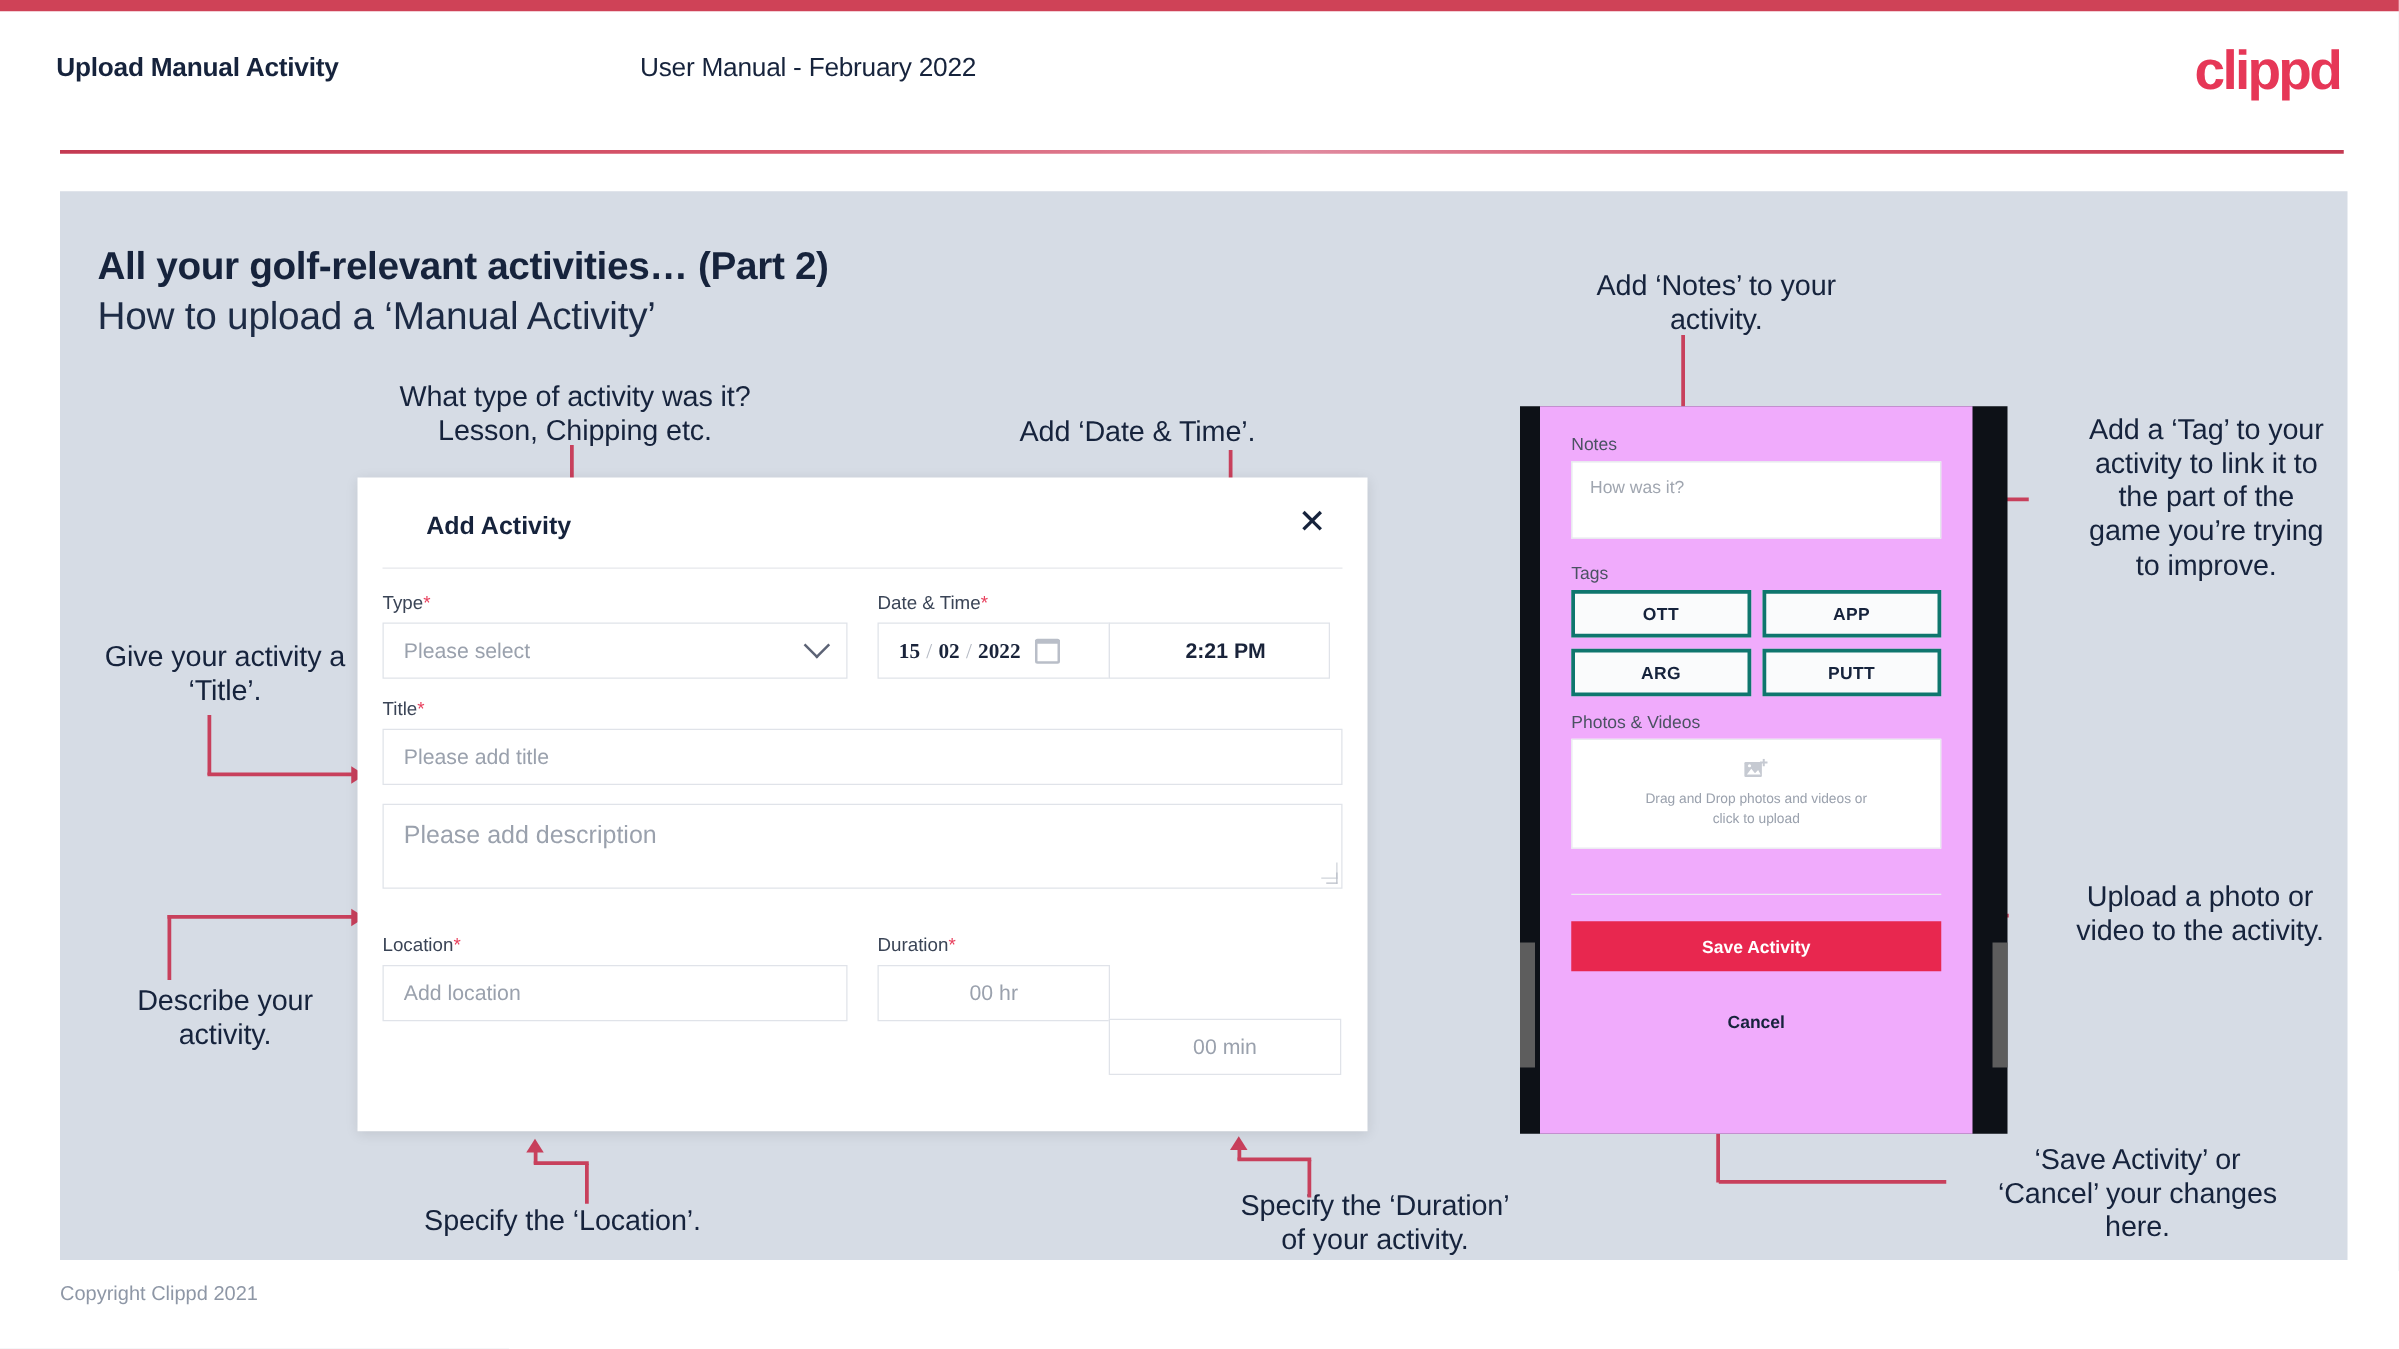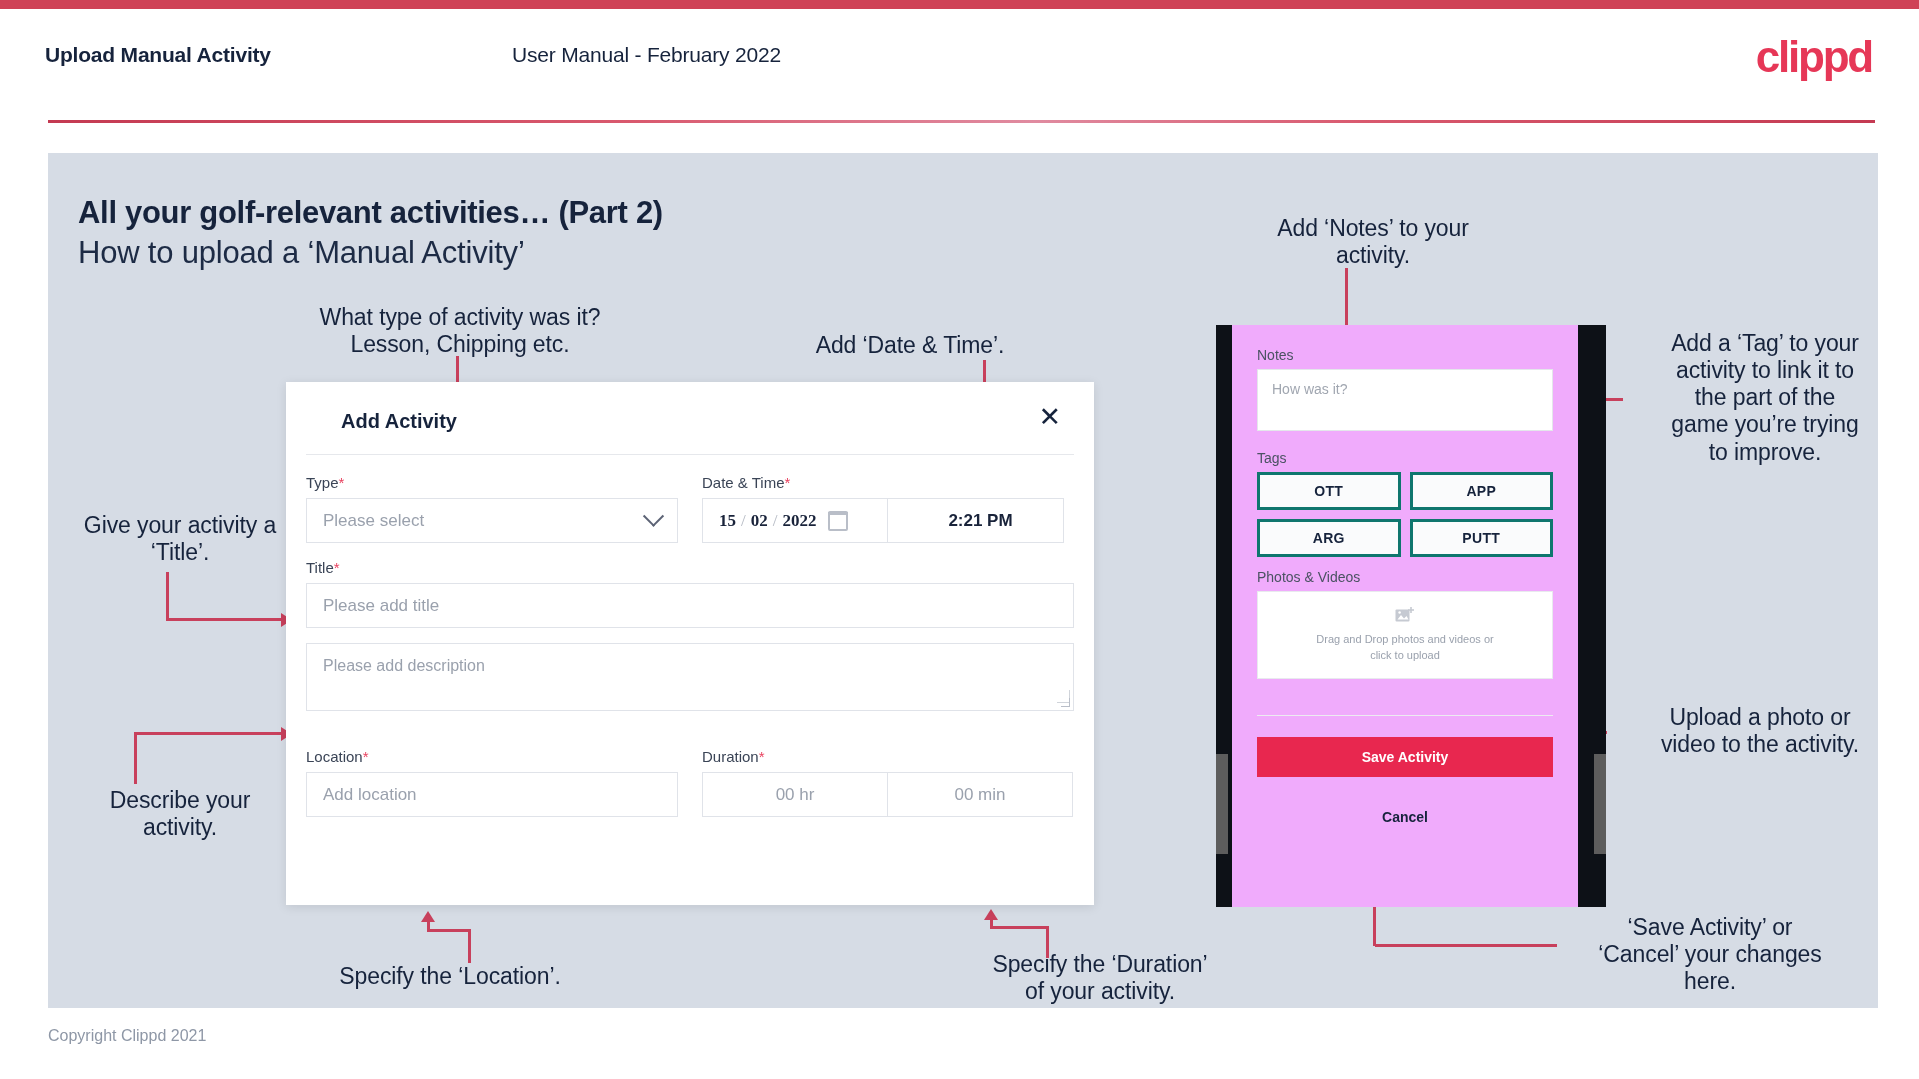--- a/index.html
+++ b/index.html
@@ -114,21 +114,21 @@
   }
   .cal-icon{
     margin-left:12px;width:16px;height:16px;
     border:2px solid #b9bec8;border-radius:2px;position:relative;
   }
   .cal-icon:before{
     content:"";position:absolute;left:-2px;top:-1px;right:-2px;height:3px;background:#b9bec8;
   }
   .ta{
     box-sizing:border-box;border:1px solid #e0e3e9;background:#fff;
-    height:68px;padding:13px 16px;font-size:16px;color:#9aa1ad;position:relative;
+    height:68px;padding:13px 16px;font-size:20px;color:#9aa1ad;position:relative;
   }
   .ta:after{
     content:"";position:absolute;right:3px;bottom:3px;width:8px;height:8px;
     border-right:1px solid #b9bec8;border-bottom:1px solid #b9bec8;
   }
   .ta:before{
     content:"";position:absolute;right:3px;bottom:7px;width:12px;height:12px;
     border-right:1px solid #d0d4da;border-bottom:1px solid #d0d4da;
   }
   .center{justify-content:center;}
@@ -314,21 +314,21 @@
   </div>
 
   <div class="grp" style="left:416px;top:366px;width:372px;">
     <div class="fld-label">
       <span>Duration</span><span class="req">*</span>
     </div>
     <div style="display:flex;">
       <div class="input center" style="width:186px;">
         <span>00 hr</span>
       </div>
-      <div class="input center" style="width:186px;margin-left:-1px;">
+      <div class="input center" style="width:186px;margin-left:-1px;margin-top:43px;">
         <span>00 min</span>
       </div>
     </div>
   </div>
 </div>
 
 <div class="phone-outer"></div>
 <div class="phone-vol"></div>
 <div class="phone-vol-r"></div>
 

